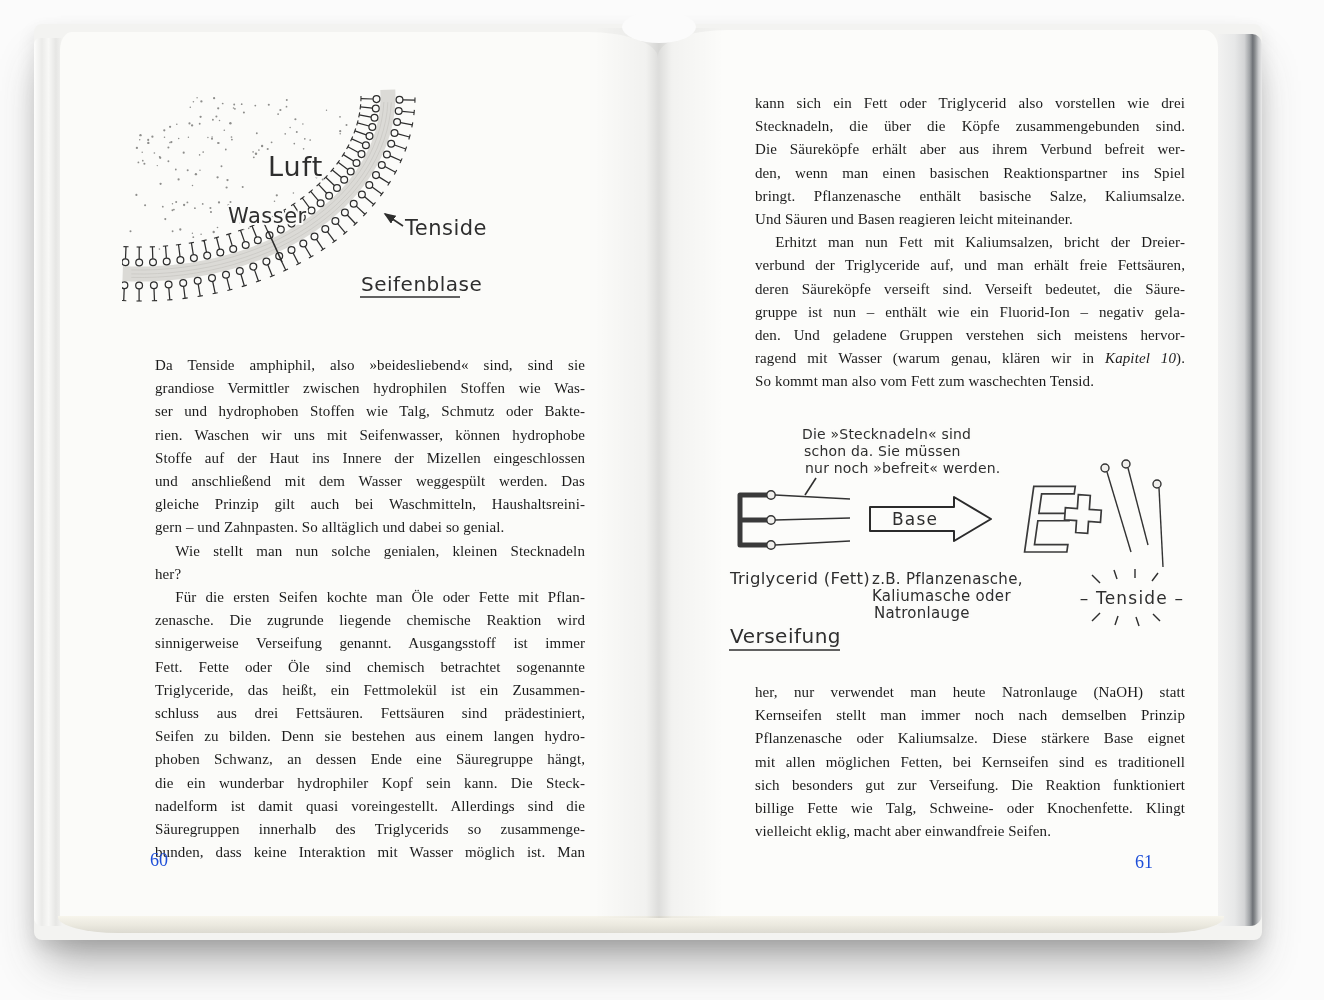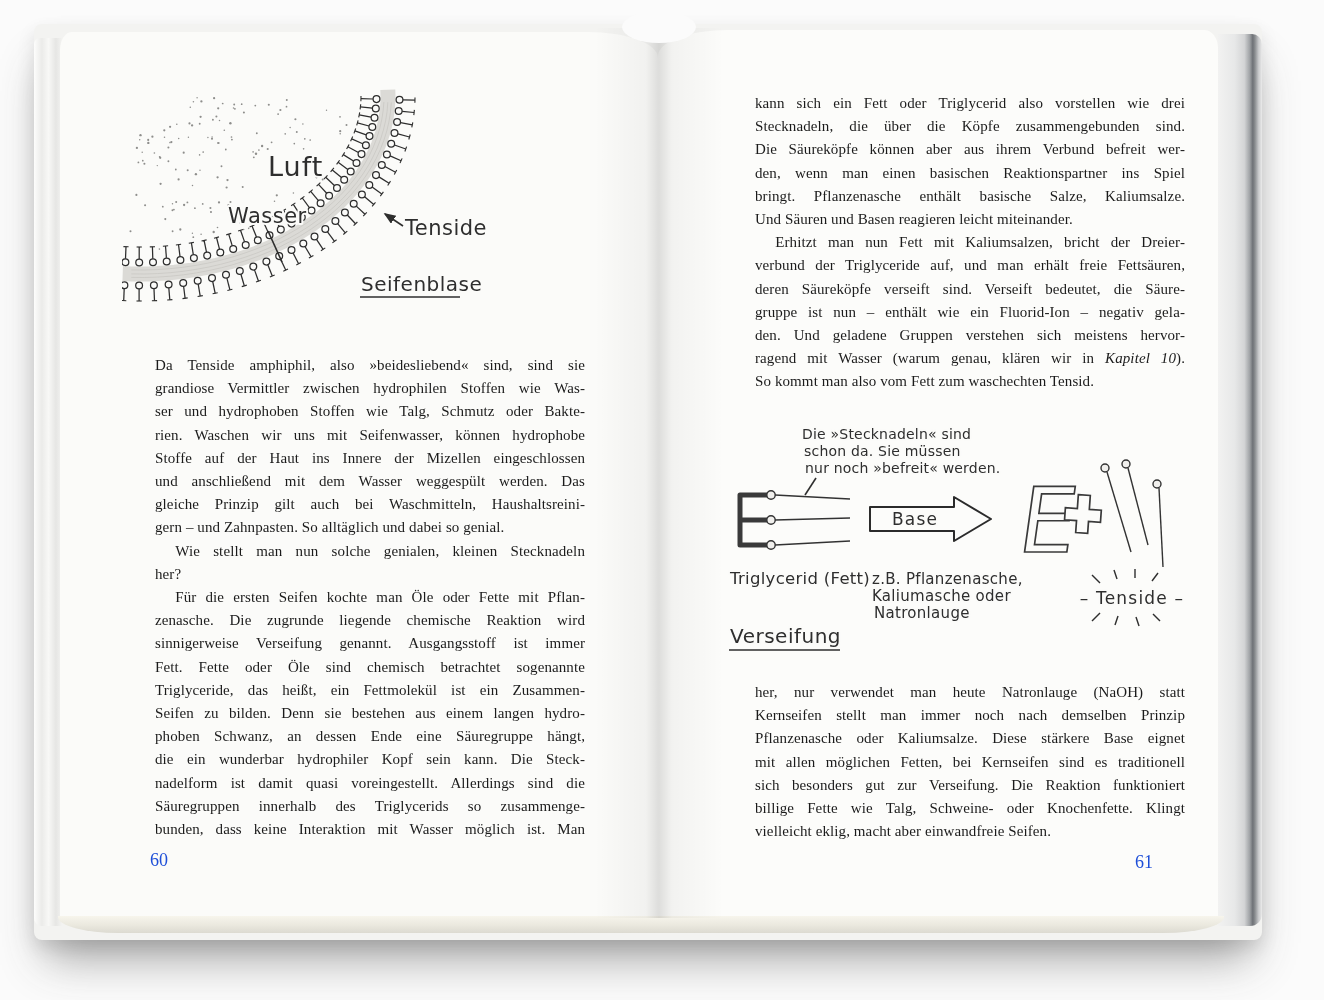--- a/index.html
+++ b/index.html
@@ -416,35 +416,36 @@
           <div class="tl">und anschließend mit dem Wasser weggespült werden. Das</div>
           <div class="tl">gleiche Prinzip gilt auch bei Waschmitteln, Haushaltsreini-</div>
           <div class="tl end">gern – und Zahnpasten. So alltäglich und dabei so genial.</div>
           <div class="tl ind">Wie stellt man nun solche genialen, kleinen Stecknadeln</div>
           <div class="tl end">her?</div>
           <div class="tl ind">Für die ersten Seifen kochte man Öle oder Fette mit Pflan-</div>
           <div class="tl">zenasche. Die zugrunde liegende chemische Reaktion wird</div>
           <div class="tl">sinnigerweise <b>Verseifung</b> genannt. Ausgangsstoff ist immer</div>
           <div class="tl">Fett. Fette oder Öle sind chemisch betrachtet sogenannte</div>
           <div class="tl"><b>Triglyceride</b>, das heißt, ein Fettmolekül ist ein Zusammen-</div>
+          <div class="tl">schluss aus drei <b>Fettsäuren</b>. Fettsäuren sind prädestiniert,</div>
           <div class="tl">Seifen zu bilden. Denn sie bestehen aus einem langen hydro-</div>
           <div class="tl">phoben Schwanz, an dessen Ende eine <b>Säuregruppe</b> hängt,</div>
           <div class="tl">die ein wunderbar hydrophiler Kopf sein kann. Die Steck-</div>
           <div class="tl">nadelform ist damit quasi voreingestellt. Allerdings sind die</div>
           <div class="tl">Säuregruppen innerhalb des Triglycerids so zusammenge-</div>
           <div class="tl">bunden, dass keine Interaktion mit Wasser möglich ist. Man</div>
         </div>
       <div class="pagenum pagenum-left">60</div>
     </div>
 
     <div class="page page-right">
       <div class="textcol col-right-top">
           <div class="tl">kann sich ein Fett oder Triglycerid also vorstellen wie drei</div>
           <div class="tl">Stecknadeln, die über die Köpfe zusammengebunden sind.</div>
-          <div class="tl">Die Säureköpfe können aber aus ihrem Verbund befreit wer-</div>
+          <div class="tl">Die Säureköpfe erhält aber aus ihrem Verbund befreit wer-</div>
           <div class="tl">den, wenn man einen <b>basischen</b> Reaktionspartner ins Spiel</div>
           <div class="tl">bringt. Pflanzenasche enthält basische Salze, Kaliumsalze.</div>
           <div class="tl end">Und <b>Säuren und Basen reagieren leicht miteinander.</b></div>
           <div class="tl ind">Erhitzt man nun Fett mit Kaliumsalzen, bricht der Dreier-</div>
           <div class="tl">verbund der Triglyceride auf, und man erhält freie Fettsäuren,</div>
           <div class="tl">deren Säureköpfe <b>verseift</b> sind. Verseift bedeutet, die Säure-</div>
           <div class="tl">gruppe ist nun – enthält wie ein Fluorid-Ion – negativ gela-</div>
           <div class="tl">den. Und geladene Gruppen verstehen sich meistens hervor-</div>
           <div class="tl">ragend mit Wasser (warum genau, klären wir in <i>Kapitel 10</i>).</div>
           <div class="tl end">So kommt man also vom Fett zum waschechten Tensid.</div>

